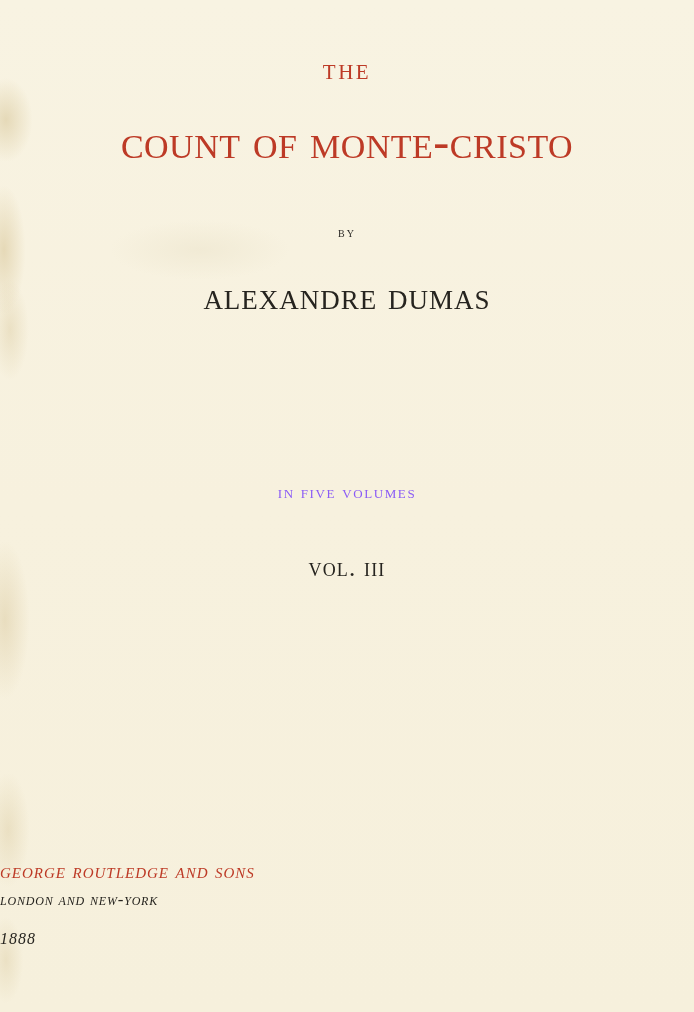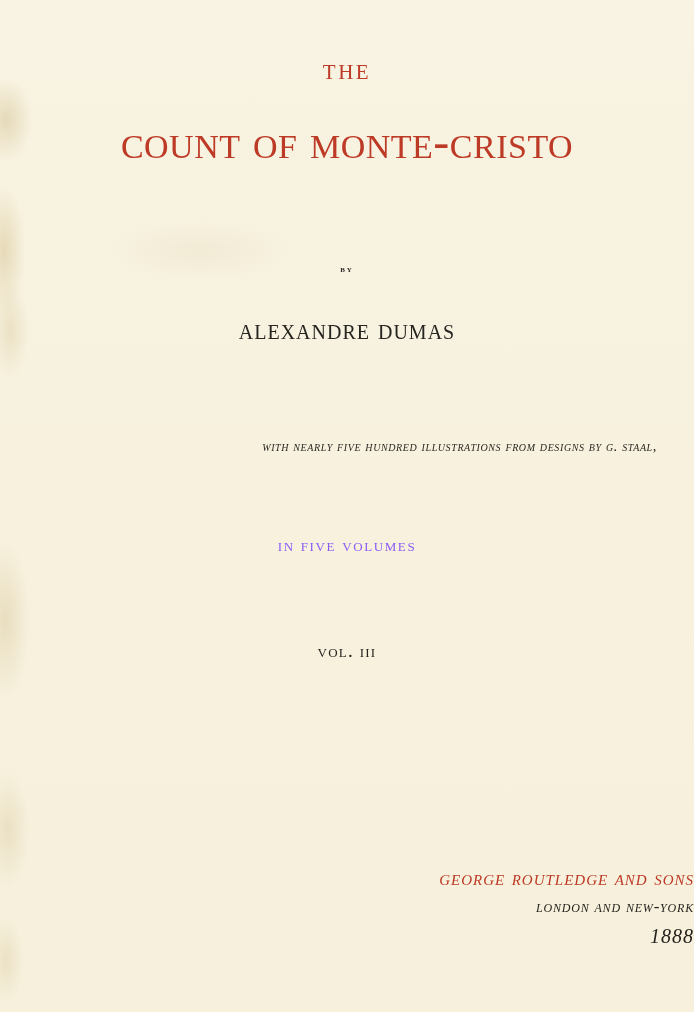--- a/index.html
+++ b/index.html
@@ -29,21 +29,21 @@
       radial-gradient(ellipse 120px 40px at 200px 250px, rgba(236,228,204,0.55), rgba(236,228,204,0) 75%),
       linear-gradient(180deg, #f8f3e2 0%, #f7f1de 50%, #f6f0dc 100%);
   }
 
   .sheet {
     position: absolute;
     inset: 0;
     display: flex;
     flex-direction: column;
     align-items: center;
-    text-align: right;
+    text-align: left;
   }
 
   .title-the {
     margin-top: 52px;
     font-size: 30px;
     letter-spacing: 2.5px;
     color: #bd3a26;
     font-variant: small-caps;
     text-transform: lowercase;
   }
@@ -53,32 +53,31 @@
     margin-top: 28px;
     font-size: 48px;
     color: #bd3a26;
     letter-spacing: 0.5px;
     font-variant: small-caps;
     text-transform: lowercase;
     white-space: nowrap;
   }
 
   .byline {
-    margin-top: 94px;
-    font-size: 10px;
+    margin-top: 56px;
+    font-size: 14px;
     letter-spacing: 2px;
     color: #2c2a26;
     font-variant: small-caps;
     text-transform: lowercase;
-    font-weight: bold;
   }
 
   .author {
-    margin-top: 40px;
-    font-size: 28px;
+    margin-top: 32px;
+    font-size: 39px;
     letter-spacing: 1px;
     color: #26241f;
     font-variant: small-caps;
     text-transform: lowercase;
   }
 
   .illustration-note {
     margin-top: 88px;
     font-size: 14.5px;
     font-style: italic;
@@ -93,22 +92,22 @@
   .volumes {
     margin-top: 76px;
     font-size: 18px;
     letter-spacing: 1.6px;
     color: #8b5cf6;
     font-variant: small-caps;
     text-transform: lowercase;
   }
 
   .volume-number {
-    margin-top: 84px;
-    font-size: 19px;
+    margin-top: 51px;
+    font-size: 25px;
     letter-spacing: 1.2px;
     color: #26241f;
     font-variant: small-caps;
     text-transform: lowercase;
   }
 
   .imprint {
     position: absolute;
     left: 0;
     right: 0;
@@ -125,22 +124,22 @@
   .cities {
     margin-top: 6px;
     font-size: 17px;
     font-style: italic;
     letter-spacing: 0.8px;
     color: #26241f;
     font-variant: small-caps;
     text-transform: lowercase;
   }
   .year {
-    margin-top: 8px;
-    font-size: 20px;
+    margin-top: 20px;
+    font-size: 16px;
     font-style: italic;
     letter-spacing: 1px;
     color: #26241f;
   }
 </style>
 </head>
 <body>
 
 <div class="page"></div>
 
@@ -148,21 +147,20 @@
 
   <div class="title-the">THE</div>
 
   <div class="title-main">COUNT OF MONTE-CRISTO</div>
 
   <div class="byline">BY</div>
 
   <div class="author">ALEXANDRE DUMAS</div>
 
   <div class="illustration-note">
-    <div>WITH NEARLY FIVE HUNDRED ILLUSTRATIONS FROM DESIGNS BY G. STAAL,</div>
   </div>
 
   <div class="volumes">IN FIVE VOLUMES</div>
 
   <div class="volume-number">VOL. III</div>
 
   <div class="imprint">
     <div class="publisher">GEORGE ROUTLEDGE AND SONS</div>
     <div class="cities">LONDON AND NEW-YORK</div>
     <div class="year">1888</div>

